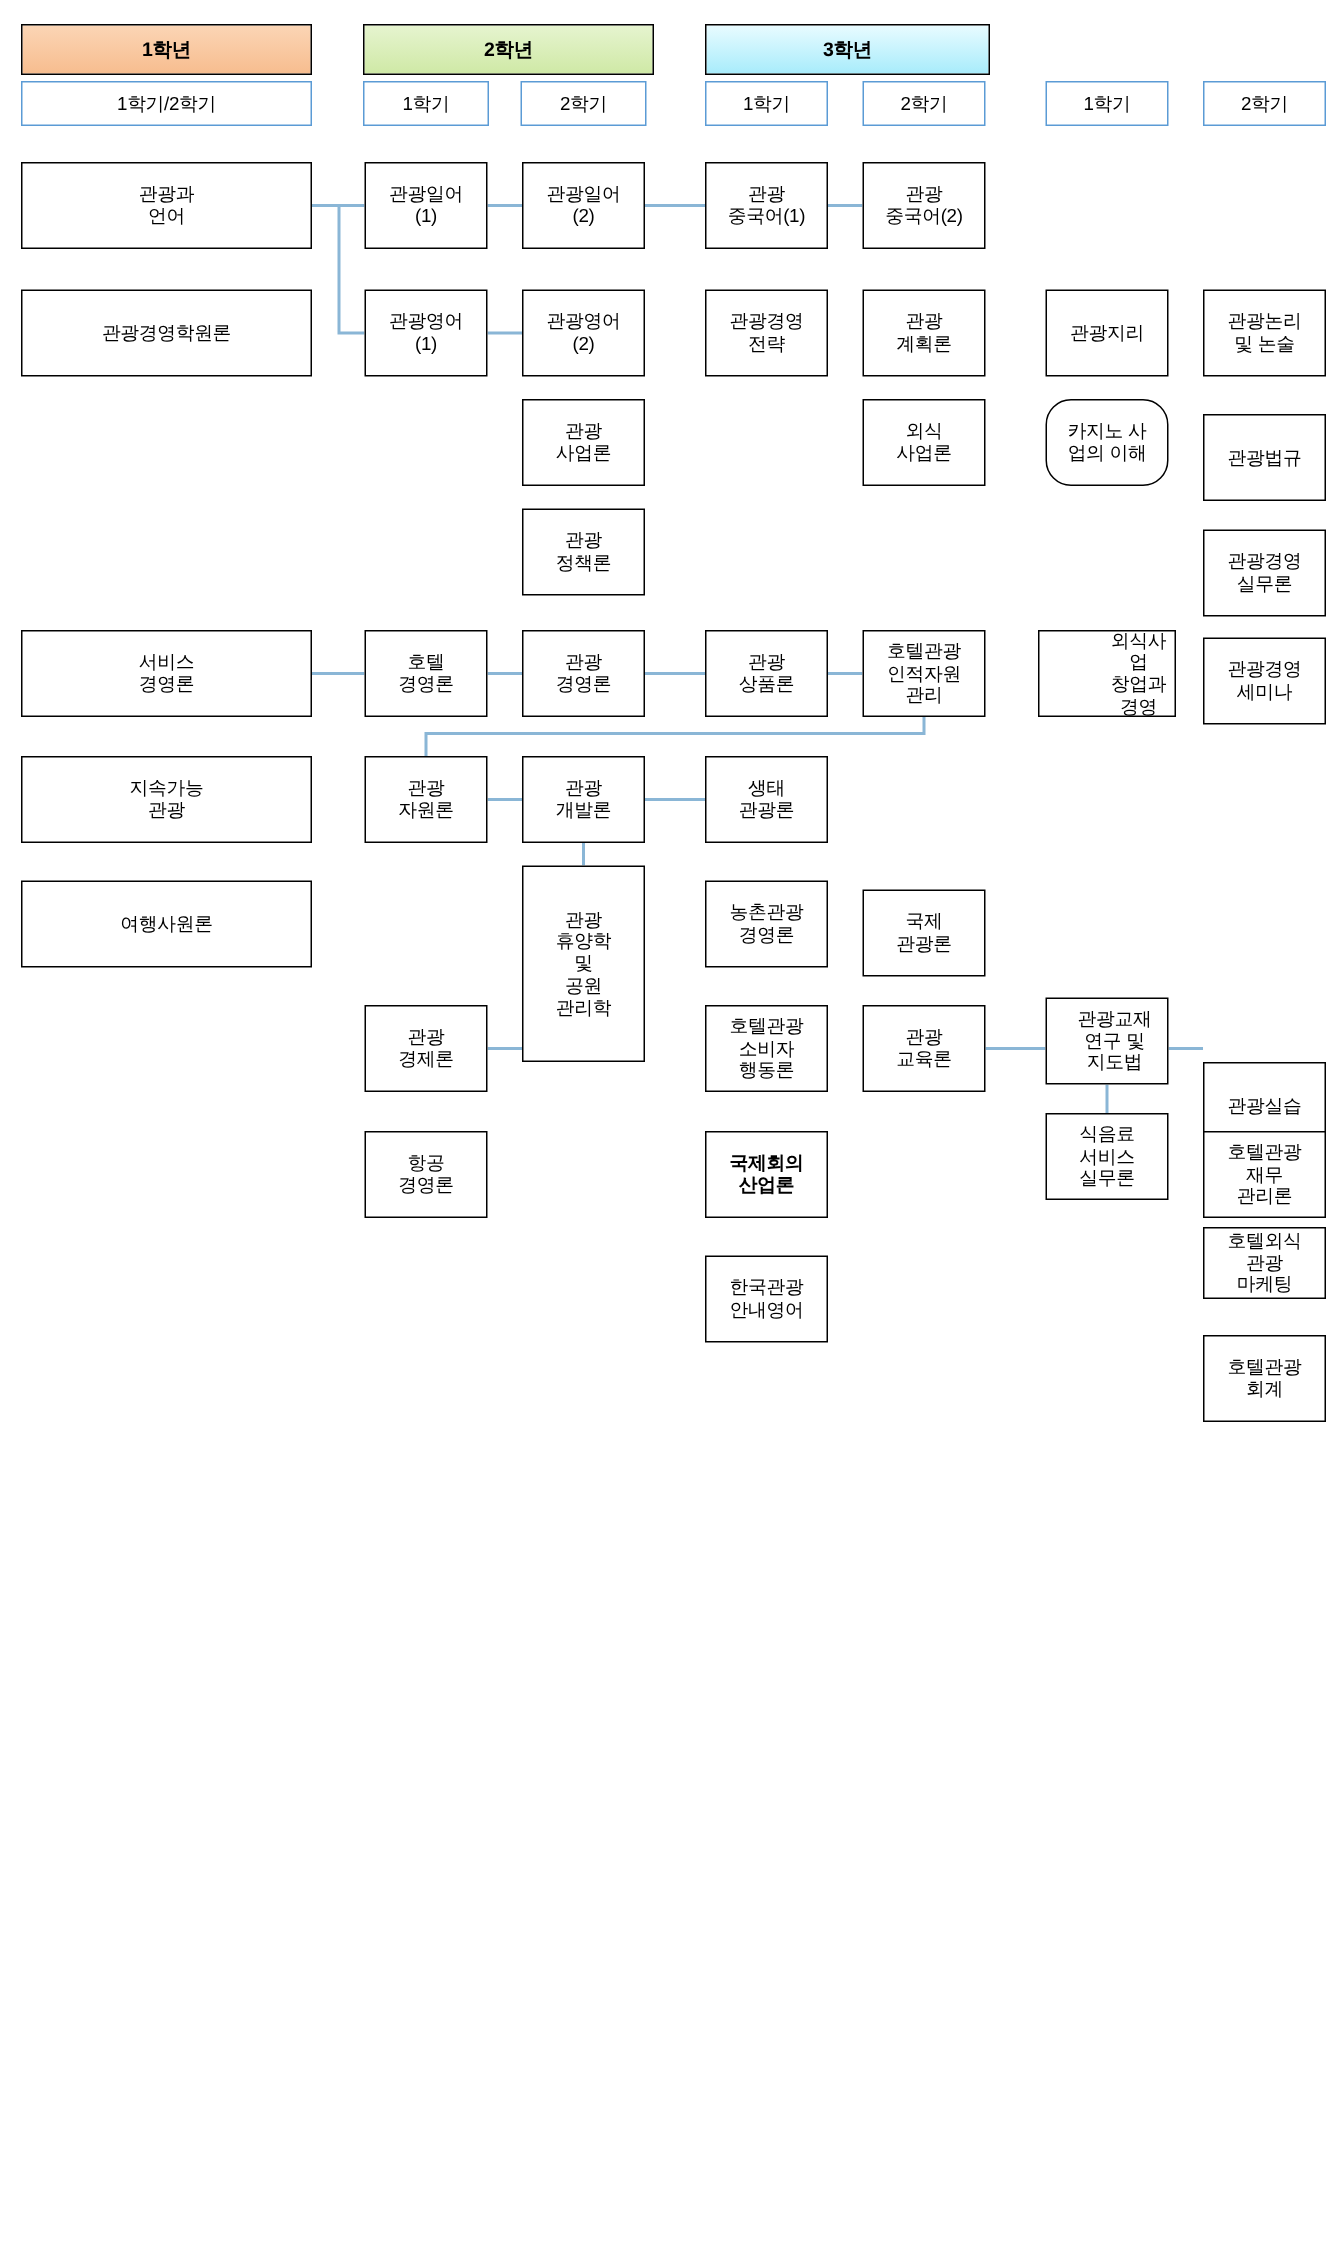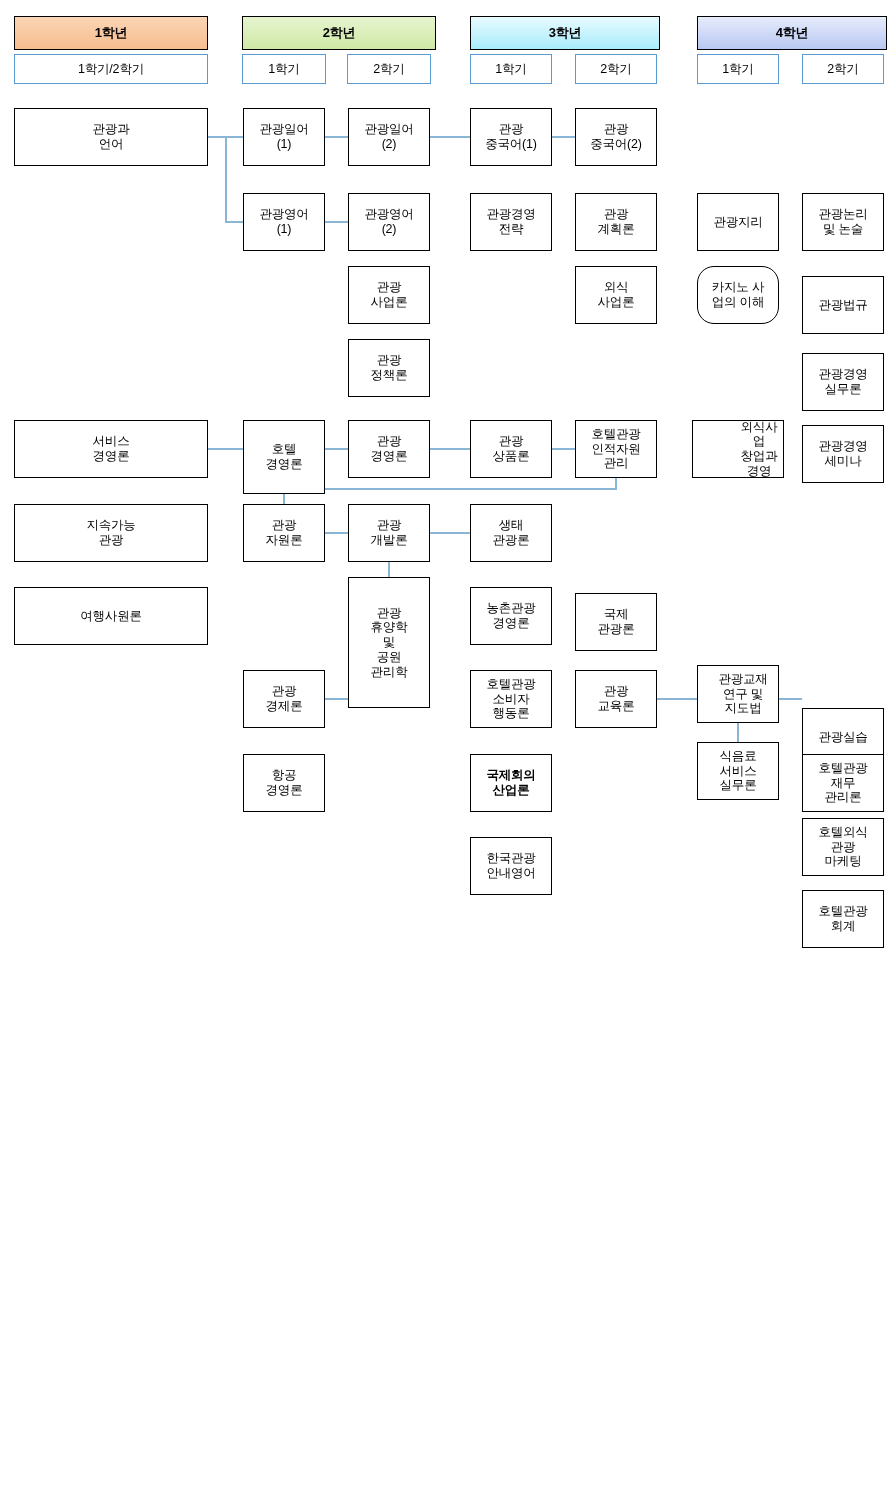--- a/index.html
+++ b/index.html
@@ -73,40 +73,40 @@
       <path d="M 430 533 L 470 533" fill="none" stroke="#8ab6d6" stroke-width="2"></path>
       <path d="M 389 562 L 389 577" fill="none" stroke="#8ab6d6" stroke-width="2"></path>
       <path d="M 325 699 L 348 699" fill="none" stroke="#8ab6d6" stroke-width="2"></path>
       <path d="M 657 699 L 697 699" fill="none" stroke="#8ab6d6" stroke-width="2"></path>
       <path d="M 779 699 L 802 699" fill="none" stroke="#8ab6d6" stroke-width="2"></path>
       <path d="M 738 723 L 738 742" fill="none" stroke="#8ab6d6" stroke-width="2"></path>
     </svg>
 <div class="box year-header y1" style="left: 14px; top: 16px; width: 194px; height: 34px;">1학년</div>
     <div class="box year-header y2" style="left: 242px; top: 16px; width: 194px; height: 34px;">2학년</div>
     <div class="box year-header y3" style="left: 470px; top: 16px; width: 190px; height: 34px;">3학년</div>
-    <div class="box year-header y4" style="left: 697px; top: 16px; width: 190px; height: 34px;">4학년</div>
     <div class="box sem-header sem-box" style="left: 14px; top: 54px; width: 194px; height: 30px;">1학기/2학기</div>
     <div class="box sem-header sem-box" style="left: 242px; top: 54px; width: 84px; height: 30px;">1학기</div>
     <div class="box sem-header sem-box" style="left: 347px; top: 54px; width: 84px; height: 30px;">2학기</div>
     <div class="box sem-header sem-box" style="left: 470px; top: 54px; width: 82px; height: 30px;">1학기</div>
     <div class="box sem-header sem-box" style="left: 575px; top: 54px; width: 82px; height: 30px;">2학기</div>
     <div class="box sem-header sem-box" style="left: 697px; top: 54px; width: 82px; height: 30px;">1학기</div>
     <div class="box sem-header sem-box" style="left: 802px; top: 54px; width: 82px; height: 30px;">2학기</div>
     <div class="box course" style="left: 14px; top: 108px; width: 194px; height: 58px;">관광과
 언어</div>
+    <div class="box course" style="left: 14px; top: 193px; width: 194px; height: 58px;">관광경영학원론</div>
     <div class="box course" style="left: 14px; top: 420px; width: 194px; height: 58px;">서비스
 경영론</div>
     <div class="box course" style="left: 14px; top: 504px; width: 194px; height: 58px;">지속가능
 관광</div>
     <div class="box course" style="left: 14px; top: 587px; width: 194px; height: 58px;">여행사원론</div>
     <div class="box course" style="left: 243px; top: 108px; width: 82px; height: 58px;">관광일어
 (1)</div>
     <div class="box course" style="left: 243px; top: 193px; width: 82px; height: 58px;">관광영어
 (1)</div>
-    <div class="box course" style="left: 243px; top: 420px; width: 82px; height: 74px;">호텔
+    <div class="box course" style="left: 243px; top: 420px; width: 82px; height: 58px;">호텔
 경영론</div>
     <div class="box course" style="left: 243px; top: 504px; width: 82px; height: 58px;">관광
 자원론</div>
     <div class="box course" style="left: 243px; top: 670px; width: 82px; height: 58px;">관광
 경제론</div>
     <div class="box course" style="left: 243px; top: 754px; width: 82px; height: 58px;">항공
 경영론</div>
     <div class="box course" style="left: 348px; top: 108px; width: 82px; height: 58px;">관광일어
 (2)</div>
     <div class="box course" style="left: 348px; top: 193px; width: 82px; height: 58px;">관광영어
@@ -169,18 +169,18 @@
 및 논술</div>
     <div class="box course" style="left: 802px; top: 276px; width: 82px; height: 58px;">관광법규</div>
     <div class="box course" style="left: 802px; top: 353px; width: 82px; height: 58px;">관광경영
 실무론</div>
     <div class="box course" style="left: 802px; top: 425px; width: 82px; height: 58px;">관광경영
 세미나</div>
     <div class="box course" style="left: 802px; top: 670px; width: 82px; height: 58px; margin-top: 38px;">관광실습</div>
     <div class="box course" style="left: 802px; top: 754px; width: 82px; height: 58px;">호텔관광
 재무
 관리론</div>
-    <div class="box course" style="left: 802px; top: 818px; width: 82px; height: 58px;">호텔외식
+    <div class="box course" style="left: 802px; top: 818px; width: 82px; height: 48px;">호텔외식
 관광
 마케팅</div>
     <div class="box course" style="left: 802px; top: 890px; width: 82px; height: 58px;">호텔관광
 회계</div>
   </div>
 
 </body></html>

